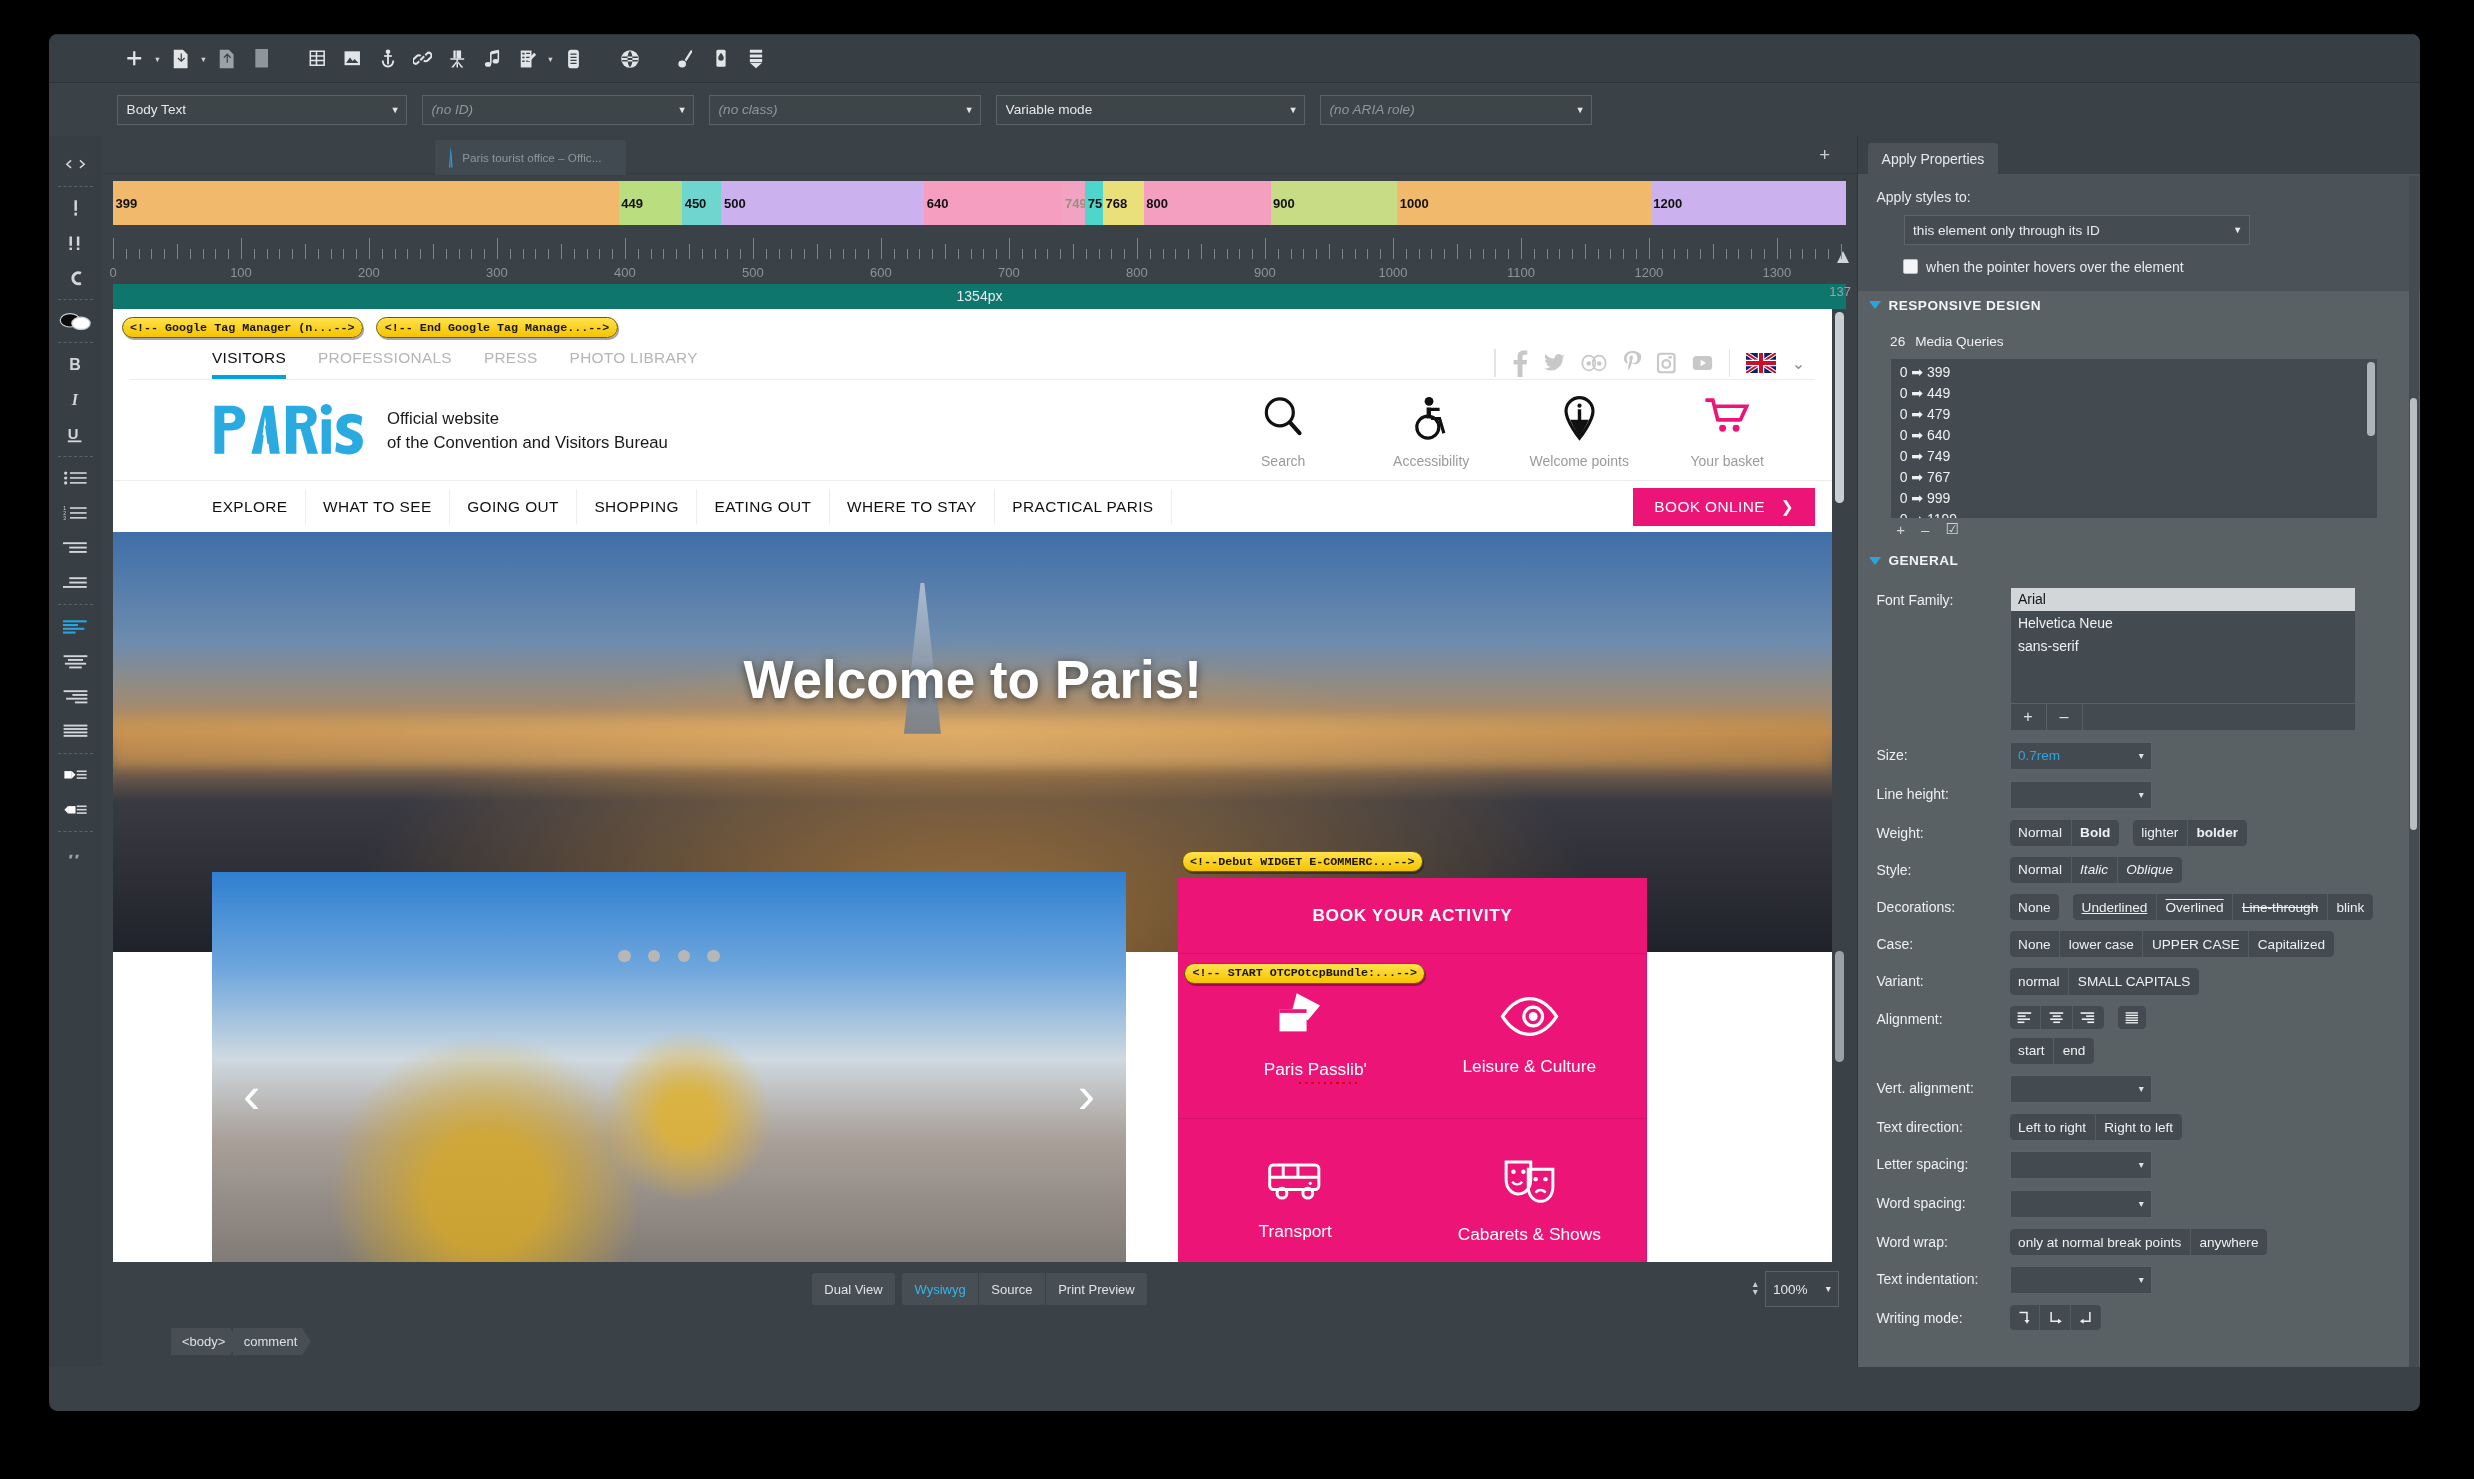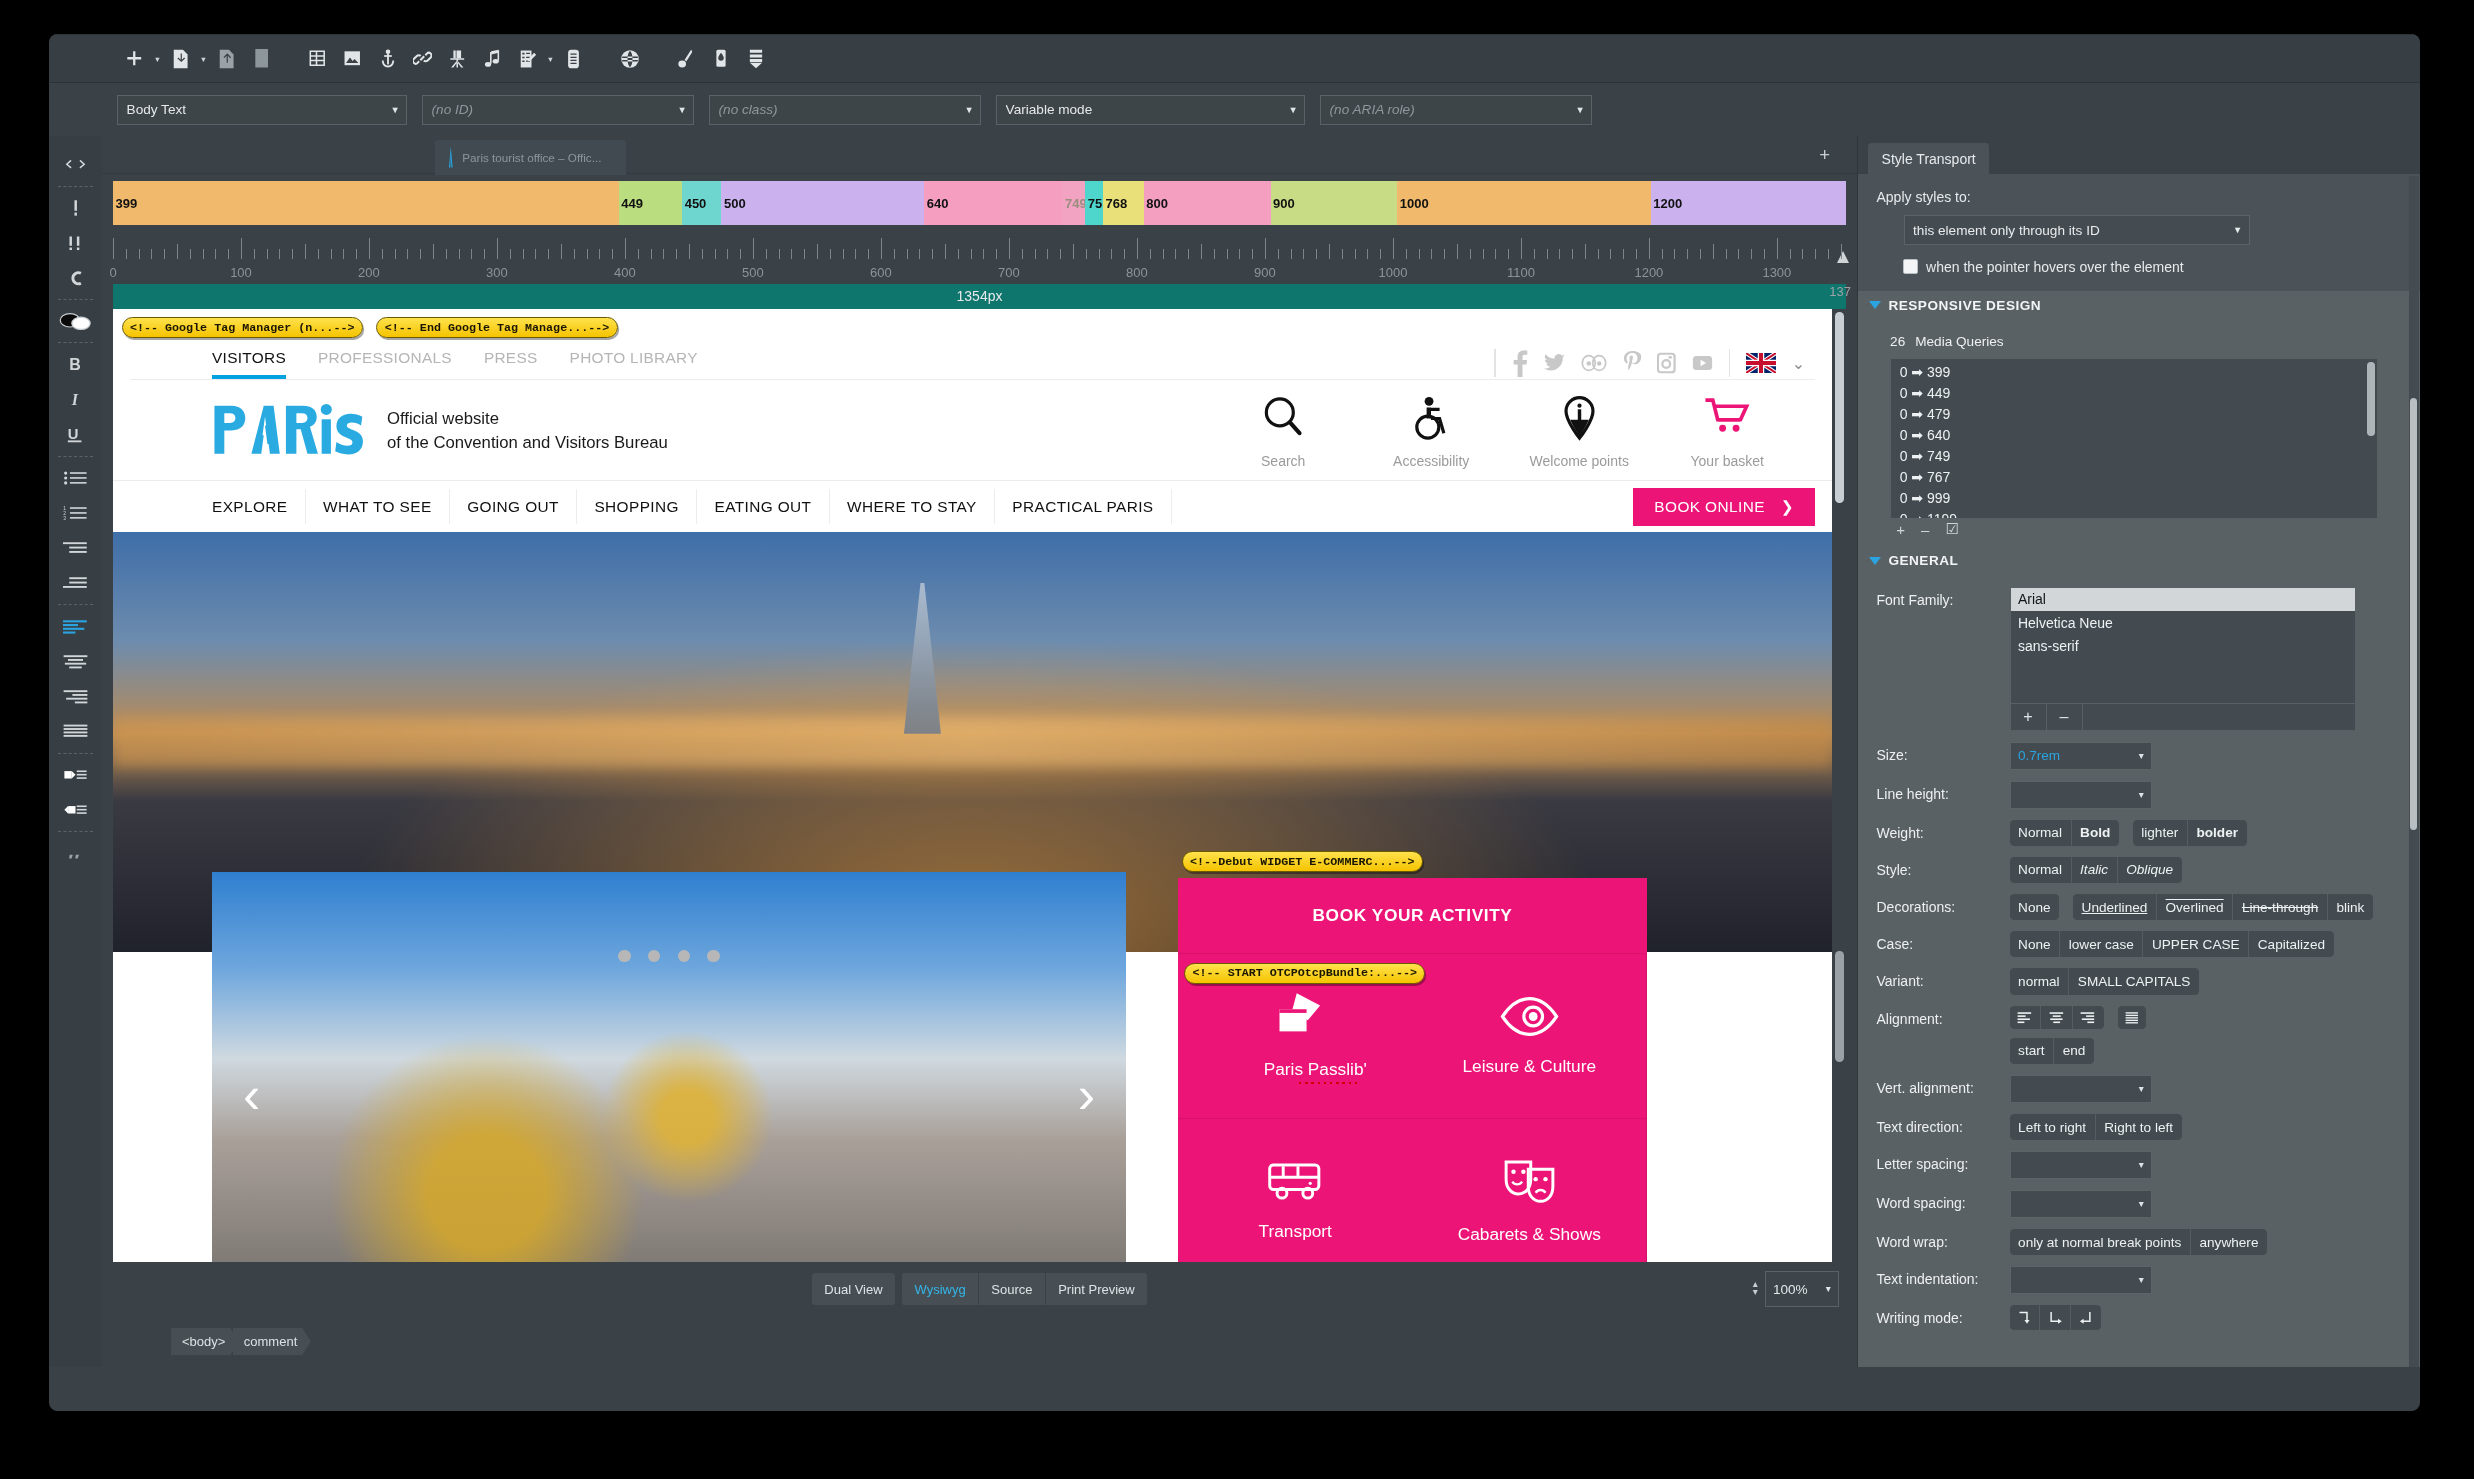--- a/index.html
+++ b/index.html
@@ -897,20 +897,21 @@
             <div class="mn">WHERE TO STAY</div>
             <div class="mn">PRACTICAL PARIS</div>
             <div class="book">
               <span>BOOK ONLINE</span>
               <span>❯</span>
             </div>
           </div>
 
           <div class="hero">
             <div class="heroimg"></div>
+            <div class="herotxt">Welcome to Paris!</div>
           </div>
 
           <div class="band">
             <div class="carousel">
               <div class="carr l">‹</div>
               <div class="carr r">›</div>
               <div class="dots">
                 <div class="cdot"></div>
                 <div class="cdot"></div>
                 <div class="cdot"></div>
@@ -995,21 +996,21 @@
       </div>
 
       <div class="tagbar">
         <div class="tag">&lt;body&gt;</div>
         <div class="tag">comment</div>
       </div>
     </div>
 
     <div class="rpanel">
       <div class="rtabs">
-        <div class="rtab">Style Transport</div>
+        <div class="rtab">Apply Properties</div>
       </div>
 
       <div class="rsec-top">
         <div class="rlab">Apply styles to:</div>
         <div class="rcombo">
           <span>this element only through its ID</span>
           <span class="ca">▼</span>
         </div>
         <div class="rcheckrow">
           <div class="cbox"></div>

